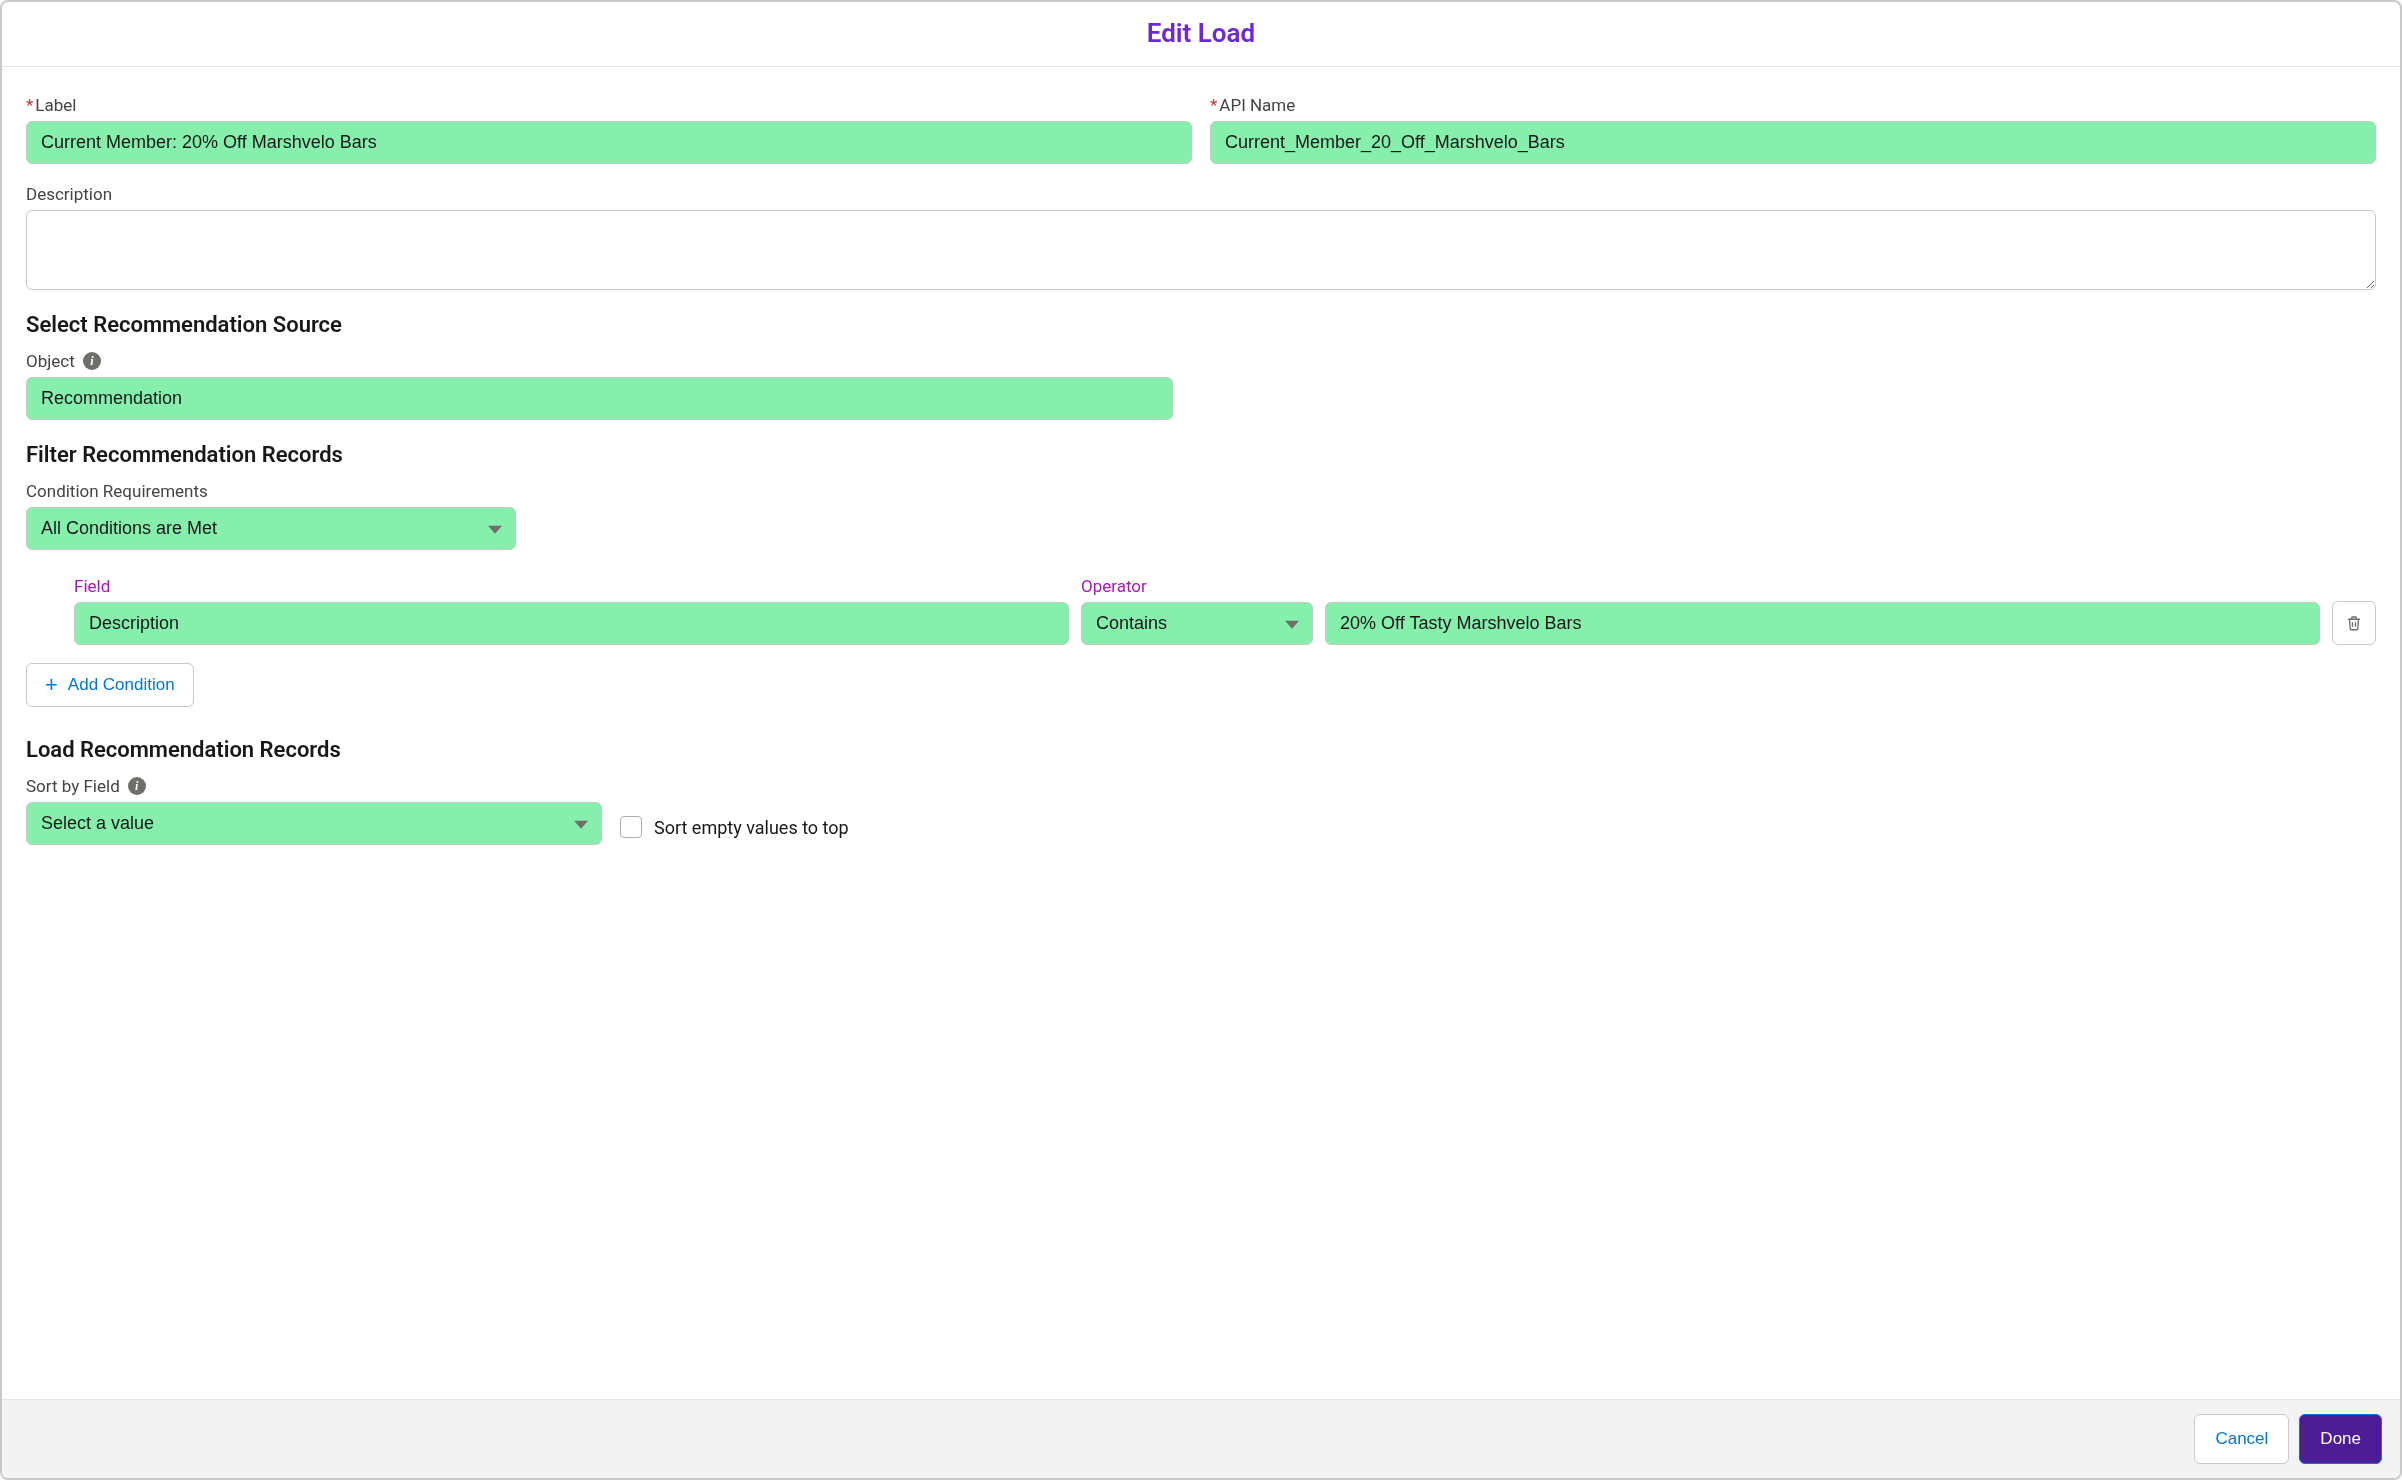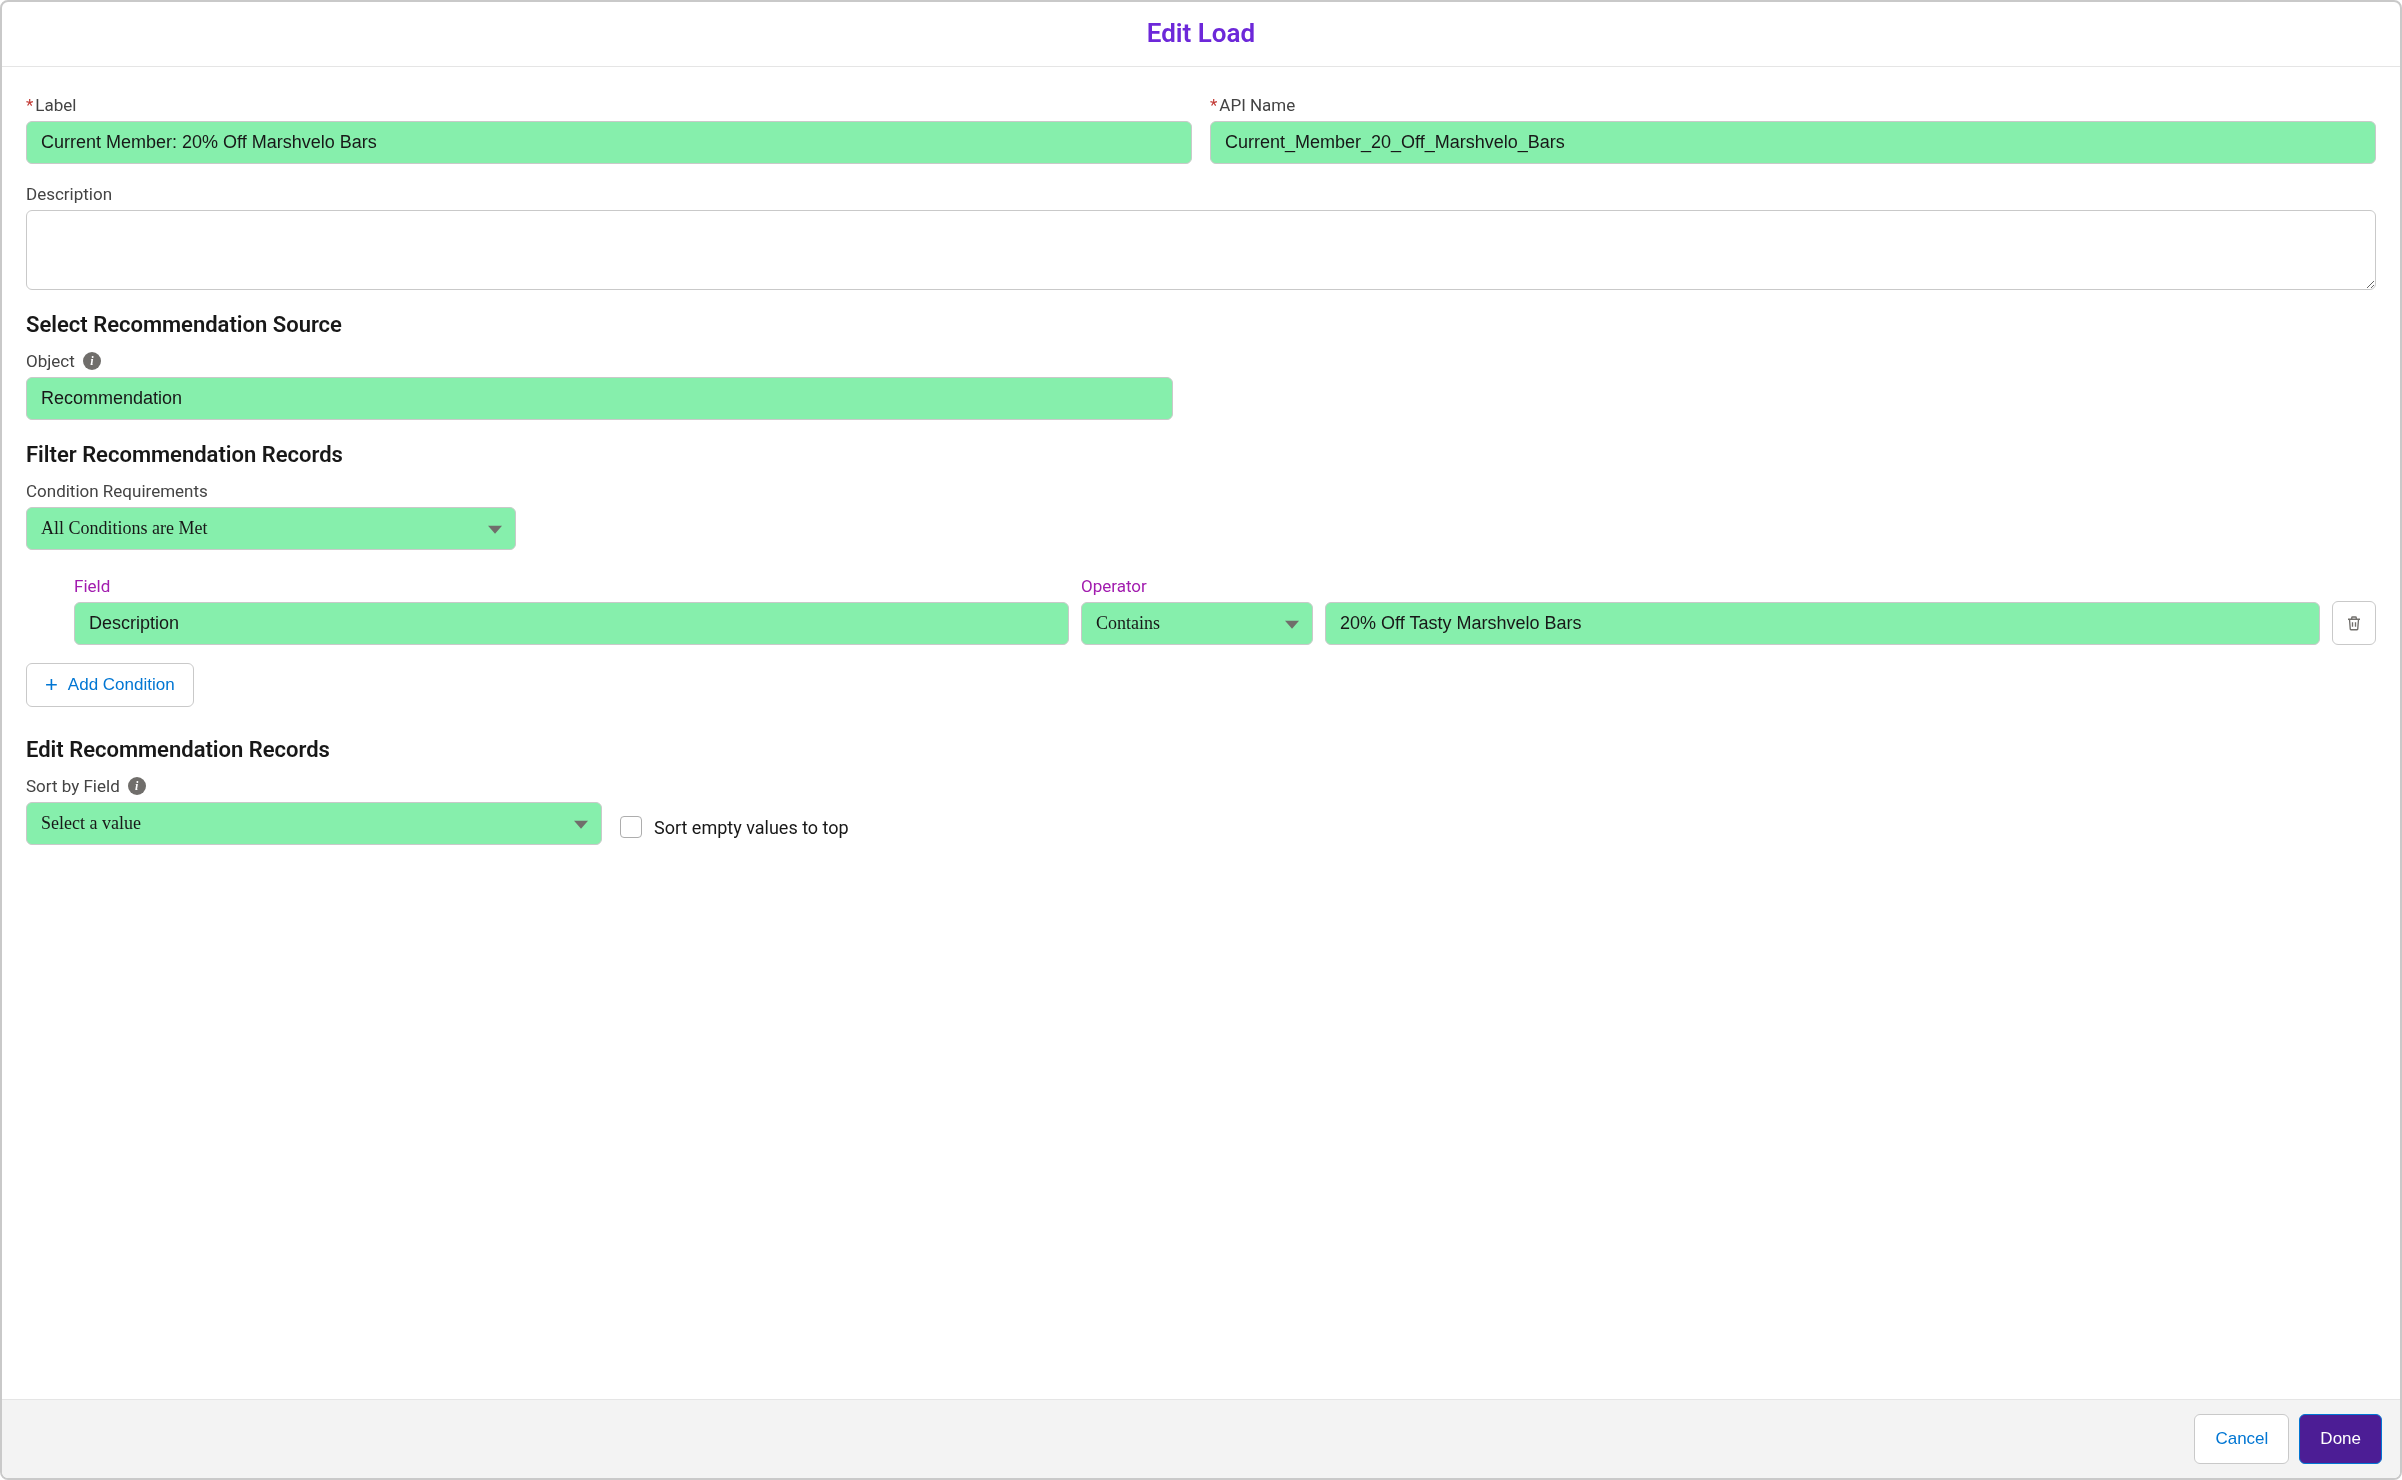--- a/index.html
+++ b/index.html
@@ -108,21 +108,20 @@
       width: 48.8%;
     }
     .select-wrap {
       position: relative;
       display: inline-block;
       width: 100%;
     }
     .select-wrap .text-input {
       padding-right: 40px;
       cursor: pointer;
-      font-family: Liberation Serif, serif;
     }
     .select-wrap::after {
       content: "";
       position: absolute;
       right: 14px;
       top: 50%;
       transform: translateY(-40%);
       border-left: 7px solid transparent;
       border-right: 7px solid transparent;
       border-top: 8px solid #706e6b;
@@ -304,21 +303,21 @@
           </svg>
         </button>
       </div>
     </div>
 
     <button class="add-condition-btn">
       <span class="plus-icon">+</span>
       <span>Add Condition</span>
     </button>
 
-    <h2 class="section-heading" style="margin-top: 30px;">Edit Recommendation Records</h2>
+    <h2 class="section-heading" style="margin-top: 30px;">Load Recommendation Records</h2>
 
     <div class="sort-row">
       <div class="condition-col sort-field-col">
         <div class="label-with-icon">
           <span>Sort by Field</span>
           <span class="info-icon">i</span>
         </div>
         <div class="select-wrap">
           <input class="text-input" readonly="" value="Select a value" style="">
         </div>

